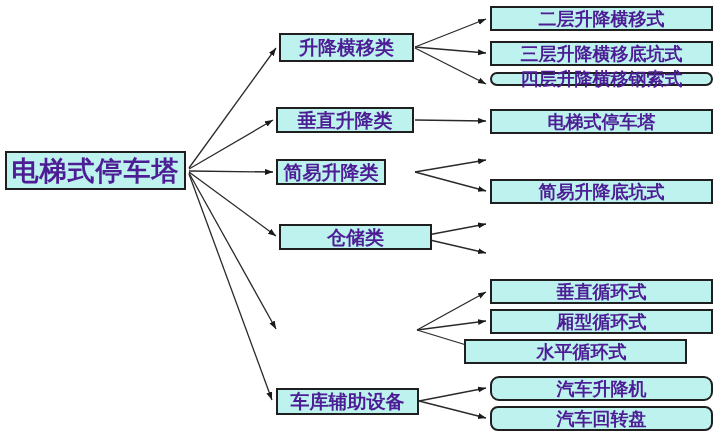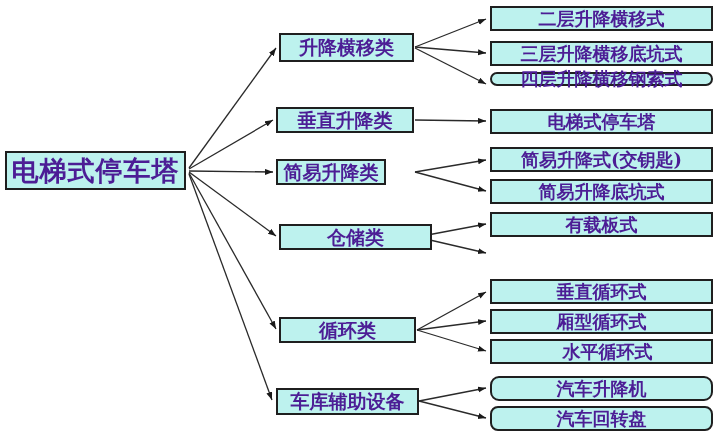--- a/index.html
+++ b/index.html
@@ -71,34 +71,31 @@
       <line x1="419" y1="401" x2="486" y2="418" marker-end="url(#arrow)"></line>
     </g>
   </svg>
 
   <div class="node root" style="left:5px;top:151px;width:181px;height:39px;">电梯式停车塔</div>
 
   <div class="node cat" style="left:279px;top:33px;width:135px;height:29px;">升降横移类</div>
   <div class="node cat" style="left:276px;top:107px;width:138px;height:26px;">垂直升降类</div>
   <div class="node cat" style="left:276px;top:159px;width:110px;height:26px;">简易升降类</div>
   <div class="node cat" style="left:279px;top:224px;width:153px;height:26px;">仓储类</div>
-  <div class="node cat" style="left:279px;top:317px;width:137px;height:26px;">循环类</div>
   <div class="node cat" style="left:276px;top:388px;width:143px;height:27px;">车库辅助设备</div>
 
   <div class="node leaf" style="left:490px;top:6px;width:223px;height:25px;">二层升降横移式</div>
   <div class="node leaf" style="left:490px;top:41px;width:223px;height:25px;">三层升降横移底坑式</div>
   <div class="node leaf" style="left:490px;top:72px;width:223px;height:14px;border-radius:8px;">四层升降横移钢索式</div>
 
   <div class="node leaf" style="left:490px;top:109px;width:223px;height:25px;">电梯式停车塔</div>
 
-  <div class="node leaf" style="left:490px;top:147px;width:223px;height:25px;">简易升降式(交钥匙)</div>
   <div class="node leaf" style="left:490px;top:179px;width:223px;height:25px;">简易升降底坑式</div>
 
-  <div class="node leaf" style="left:490px;top:212px;width:223px;height:25px;">有载板式</div>
 
   <div class="node leaf" style="left:490px;top:279px;width:223px;height:25px;">垂直循环式</div>
   <div class="node leaf" style="left:490px;top:309px;width:223px;height:25px;">厢型循环式</div>
-  <div class="node leaf" style="left:490px;top:339px;width:223px;height:25px;padding-left:12px;">水平循环式</div>
+  <div class="node leaf" style="left:464px;top:339px;width:223px;height:25px;padding-left:12px;">水平循环式</div>
 
   <div class="node leaf" style="left:490px;top:376px;width:223px;height:25px;border-radius:9px;">汽车升降机</div>
   <div class="node leaf" style="left:490px;top:406px;width:223px;height:25px;border-radius:8px;">汽车回转盘</div>
 
 </div>
 
 </body></html>

